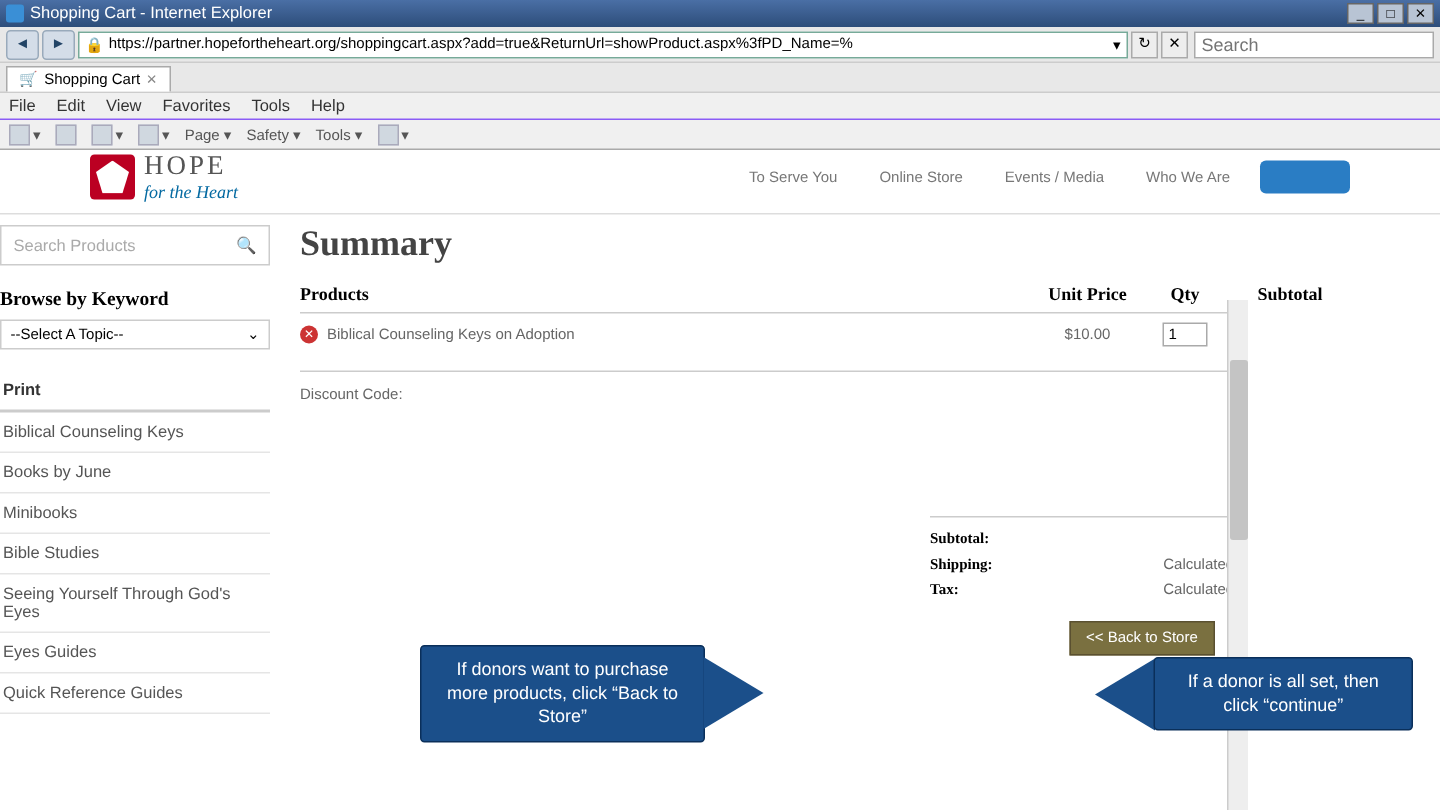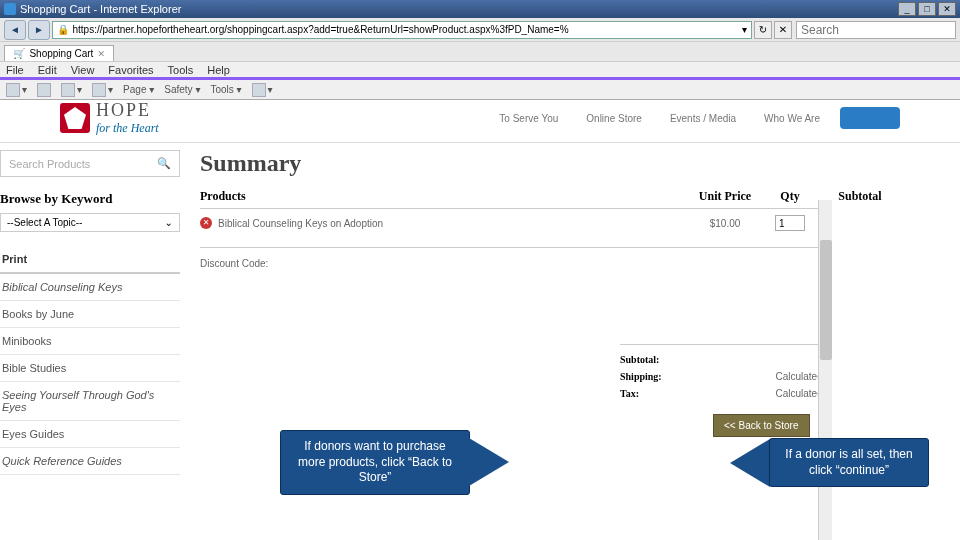--- a/index.html
+++ b/index.html
@@ -17,21 +17,21 @@
   .url-box { flex: 1; height: 18px; background: #fff; border: 1px solid #7a9; display: flex; align-items: center; padding: 0 4px; font-size: 10px; }
   .lock { color: #888; margin-right: 3px; }
   .url-text { flex: 1; overflow: hidden; white-space: nowrap; }
   .refresh-btn, .stop-btn { width: 18px; height: 18px; border: 1px solid #aaa; background: #eee; margin-left: 2px; text-align: center; line-height: 16px; font-size: 10px; }
   .search-box { width: 160px; height: 18px; background: #fff; border: 1px solid #aaa; margin-left: 4px; padding: 0 4px; font-size: 12px; color: #888; }
 
   .tabbar { background: #e8e8e8; height: 20px; display: flex; align-items: flex-end; padding: 0 4px; border-bottom: 1px solid #ccc; }
   .tab { background: #fff; border: 1px solid #aaa; border-bottom: none; padding: 2px 8px; font-size: 10px; display: flex; align-items: center; gap: 4px; }
   .tab-close { color: #888; font-size: 9px; }
 
-  .menubar { background: #f0f0f0; height: 18px; display: flex; align-items: center; padding: 0 6px; gap: 14px; font-size: 11px; border-bottom: 3px solid #8b5cf6; }
+  .menubar { background: #f0f0f0; height: 18px; display: flex; align-items: center; padding: 0 6px; gap: 14px; font-size: 11px; border-bottom: 1px solid #8b5cf6; }
   .menubar span { color: #333; }
 
   .toolbar2 { background: #f0f0f0; height: 20px; display: flex; align-items: center; padding: 0 6px; gap: 10px; font-size: 10px; border-bottom: 1px solid #aaa; color: #555; }
   .tb-item { display: flex; align-items: center; gap: 2px; }
   .tb-icon { width: 14px; height: 14px; background: #d0d8e0; border: 1px solid #aab; }
 
   
   .page-wrap { position: relative; background: #fff; height: 440px; overflow: hidden; }
 
   .header-strip { position: absolute; top: 0; left: 0; right: 0; display: flex; align-items: center; padding: 0 60px 6px 60px; border-bottom: 1px solid #ddd; }
@@ -45,21 +45,21 @@
   .cart-btn { width: 60px; height: 22px; background: #2a7dc4; border-radius: 4px; margin-left: 20px; }
 
   .content-flex { display: flex; margin-top: 50px; gap: 20px; }
 
   .sidebar { width: 180px; }
   .search-products { border: 1px solid #ccc; padding: 6px 8px; display: flex; align-items: center; justify-content: space-between; color: #aaa; font-size: 11px; margin-bottom: 14px; }
   .sb-heading { font-family: Georgia, serif; font-weight: bold; font-size: 13px; margin-bottom: 6px; }
   .select-topic { border: 1px solid #ccc; padding: 3px 6px; font-size: 10px; display: flex; justify-content: space-between; align-items: center; margin-bottom: 14px; }
   .sb-cat { padding: 7px 2px; border-bottom: 1px solid #e5e5e5; font-size: 11px; color: #555; }
   .sb-cat.head { font-weight: bold; color: #333; border-bottom: 2px solid #ccc; }
-  .sb-cat.italic { font-style: italic; }
+  .sb-cat.italic { }
 
   .main-col { flex: 1; padding-right: 60px; }
   .summary-h { font-family: Georgia, serif; font-size: 24px; font-weight: bold; color: #444; margin-bottom: 12px; }
 
   .cart-head { display: flex; font-family: Georgia, serif; font-weight: bold; font-size: 12px; border-bottom: 1px solid #ccc; padding-bottom: 4px; }
   .col-prod { flex: 1; }
   .col-price { width: 70px; text-align: center; }
   .col-qty { width: 60px; text-align: center; }
   .col-sub { width: 80px; text-align: center; }
 
@@ -241,14 +241,14 @@
   <div class="right-blank"></div>
 </div>
 
 <div class="anno" style="left:280px; top:430px;">
   <div class="anno-box" style="width:190px;">If donors want to purchase more products, click “Back to Store”</div>
   <div class="arrow-right"></div>
 </div>
 
 <div class="anno" style="left:730px; top:438px;">
   <div class="arrow-left"></div>
-  <div class="anno-box" style="width:160px;text-align:center;">If a donor is all set, then click “continue”</div>
+  <div class="anno-box" style="width:173px;text-align:center;">If a donor is all set, then click “continue”</div>
 </div>
 
 </body></html>

